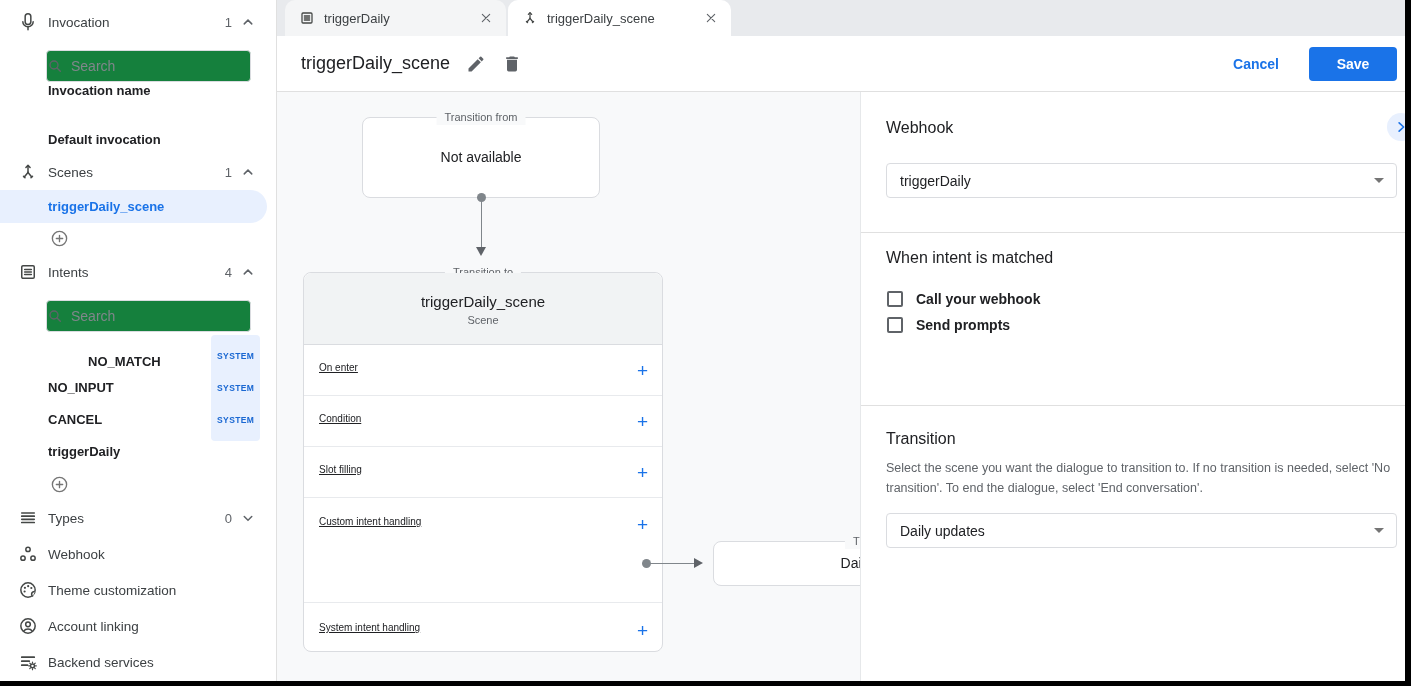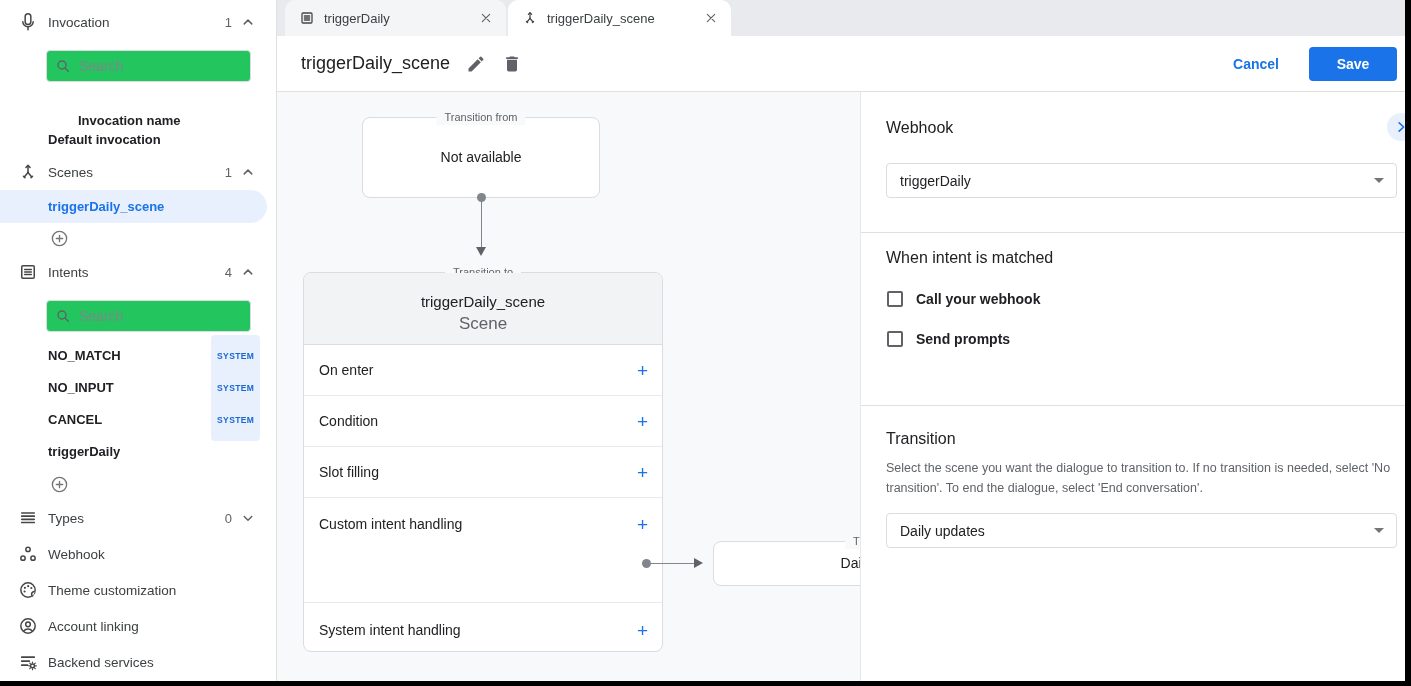--- a/index.html
+++ b/index.html
@@ -7,21 +7,21 @@
   .viewport { position:absolute; left:0; top:0; width:1405px; height:681px; background:#fff; overflow:hidden; }
 
   
   .sidebar { position:absolute; left:0; top:0; width:277px; height:681px; background:#fff; border-right:1px solid #e0e0e0; }
   .srow { position:absolute; left:0; width:277px; height:34px; display:flex; align-items:center; }
   .srow .sicon { position:absolute; left:18px; width:20px; height:20px; display:flex; }
   .srow .slabel { position:absolute; left:48px; font-size:13.5px; color:#3c4043; }
   .srow .scount { position:absolute; right:45px; font-size:13px; color:#5f6368; }
   .srow .schev { position:absolute; right:20px; width:18px; height:18px; display:flex; cursor:pointer; }
   .sitem { position:absolute; left:48px; font-size:13px; font-weight:700; color:#202124; cursor:pointer; }
-  .searchbox { position:absolute; left:46px; width:205px; height:32px; border:1px solid #dadce0; border-radius:4px; background:#22c55e; display:flex; align-items:center; padding-left:8px; }
+  .searchbox { position:absolute; left:46px; width:205px; height:32px; border:1px solid #dadce0; border-radius:4px; background:#15803d; display:flex; align-items:center; padding-left:0; }
   .searchbox input { border:none; outline:none; font-size:14px; color:#202124; width:140px; margin-left:8px; font-family:"Liberation Sans",sans-serif; background:transparent; }
   .searchbox input::placeholder { color:#80868b; }
   .selpill { position:absolute; left:0; width:267px; height:33px; background:#e8f0fe; border-radius:0 17px 17px 0; display:flex; align-items:center; cursor:pointer; }
   .selpill span { margin-left:48px; font-size:13px; font-weight:700; color:#1a73e8; }
   .badge { position:absolute; left:211px; top:50%; transform:translateY(-50%); background:#e8f0fe; color:#1967d2; font-size:8.5px; font-weight:700; letter-spacing:.4px; padding:16px 6px; border-radius:4px; }
   .pluscircle { position:absolute; left:50px; width:19px; height:19px; cursor:pointer; }
 
   
   .tabstrip { position:absolute; left:277px; top:0; width:1128px; height:36px; background:#e8eaed; }
   .tab { position:absolute; top:0; height:36px; display:flex; align-items:center; padding:0 12px 0 14px; border-radius:10px 10px 0 0; cursor:pointer; }
@@ -49,23 +49,23 @@
   .box-from { left:85px; top:25px; width:238px; height:81px; }
   .box-from .ftext { position:absolute; left:0; right:0; top:31px; text-align:center; font-size:14px; color:#202124; }
   .cdot { position:absolute; width:9px; height:9px; border-radius:50%; background:#80868b; }
   .vline { position:absolute; width:1.5px; background:#80868b; }
   .hline { position:absolute; height:1.5px; background:#80868b; }
   .arr-down { position:absolute; width:0; height:0; border-left:5px solid transparent; border-right:5px solid transparent; border-top:9px solid #5f6368; }
   .arr-right { position:absolute; width:0; height:0; border-top:5px solid transparent; border-bottom:5px solid transparent; border-left:9px solid #5f6368; }
   .box-scene { left:26px; top:180px; width:360px; height:380px; }
   .scene-head { position:absolute; left:0; top:0; right:0; height:72px; background:#f1f3f4; border-bottom:1px solid #dadce0; border-radius:8px 8px 0 0; text-align:center; }
   .scene-head .st { margin-top:20px; font-size:15px; color:#202124; }
-  .scene-head .ss { margin-top:4px; font-size:17px; color:#5f6368; }
+  .scene-head .ss { margin-top:4px; font-size:11px; color:#5f6368; }
   .srow2 { position:absolute; left:0; right:0; border-bottom:1px solid #e8eaed; }
-  .srow2 .rlabel { position:absolute; left:15px; font-size:14px; color:#202124; }
+  .srow2 .rlabel { position:absolute; left:15px; font-size:10px; color:#202124;text-decoration:underline; }
   .srow2 .rplus { position:absolute; right:14px; font-size:19px; color:#1a73e8; cursor:pointer; line-height:1; }
   .handler { position:absolute; left:15px; width:328px; height:42px; background:#e8f0fe; border:1px solid #1a73e8; border-radius:5px; display:flex; align-items:center; cursor:pointer; }
   .handler span { margin-left:14px; font-size:13px; color:#202124; }
   .box-target { left:436px; top:449px; width:340px; height:45px; }
   .box-target .ftext { position:absolute; left:0; right:0; top:13px; text-align:center; font-size:14px; color:#202124; }
 
   
   .panel { position:absolute; left:860px; top:92px; width:545px; height:589px; background:#fff; border-left:1px solid #e6e8ea; }
   .pheading { position:absolute; left:25px; font-size:16px; color:#202124; }
   .collapse-btn { position:absolute; left:526px; top:21px; width:28px; height:28px; border-radius:50%; background:#e8f0fe; border:none; cursor:pointer; display:flex; align-items:center; justify-content:center; padding:0; }
@@ -105,21 +105,21 @@
     <div class="searchbox" style="top:50px;">
       <span style="width:16px;height:16px;display:flex;">
           <svg viewBox="0 0 24 24" fill="none" stroke="#5f6368" stroke-width="2" stroke-linecap="round">
             <circle cx="10.5" cy="10.5" r="6"></circle>
             <path d="M15 15l5 5"></path>
           </svg>
         </span>
       <input type="text" placeholder="Search" style="">
     </div>
 
-    <span class="sitem" style="top:113px;margin-left:30px;">Invocation name</span>
+    <span class="sitem" style="top:83px;">Invocation name</span>
     <span class="sitem" style="top:132px;">Default invocation</span>
 
     <div class="srow" style="top:155px;">
       <span class="sicon">
         <svg viewBox="0 0 24 24" fill="none" stroke="#444746" stroke-width="1.8" stroke-linecap="round" stroke-linejoin="round">
             <path d="M12 4.5v8"></path>
             <path d="M9.5 6.5L12 4l2.5 2.5"></path>
             <path d="M12 12.5L7.5 18"></path>
             <path d="M12 12.5l4.5 5.5"></path>
             <path d="M6.6 17.1l1.8 1.8"></path>
@@ -166,21 +166,21 @@
       <span style="width:16px;height:16px;display:flex;">
           <svg viewBox="0 0 24 24" fill="none" stroke="#5f6368" stroke-width="2" stroke-linecap="round">
             <circle cx="10.5" cy="10.5" r="6"></circle>
             <path d="M15 15l5 5"></path>
           </svg>
         </span>
       <input type="text" placeholder="Search" style="">
     </div>
 
     <div style="position:absolute; top:346px; left:0; width:277px; height:20px;">
-      <span class="sitem" style="top:2px;">NO_MATCH</span>
+      <span class="sitem" style="top:8px;margin-left:40px;">NO_MATCH</span>
       <span class="badge">SYSTEM</span>
     </div>
     <div style="position:absolute; top:378px; left:0; width:277px; height:20px;">
       <span class="sitem" style="top:2px;">NO_INPUT</span>
       <span class="badge">SYSTEM</span>
     </div>
     <div style="position:absolute; top:410px; left:0; width:277px; height:20px;">
       <span class="sitem" style="top:2px;">CANCEL</span>
       <span class="badge">SYSTEM</span>
     </div>
@@ -371,21 +371,21 @@
     </div>
 
     <div class="pdivider" style="top:140px;"></div>
 
     <span class="pheading" style="top:157px;">When intent is matched</span>
 
     <div class="cbrow" style="top:199px;">
       <span class="cb"></span>
       <span class="cblabel">Call your webhook</span>
     </div>
-    <div class="cbrow" style="top:239px;">
+    <div class="cbrow" style="top:225px;">
       <span class="cb"></span>
       <span class="cblabel">Send prompts</span>
     </div>
 
     <div class="pdivider" style="top:313px;"></div>
 
     <span class="pheading" style="top:338px;">Transition</span>
     <p class="pdesc" style="top:366px;">Select the scene you want the dialogue to transition to. If no transition is needed, select 'No transition'. To end the dialogue, select 'End conversation'.</p>
 
     <div class="pselect" style="top:421px;">

